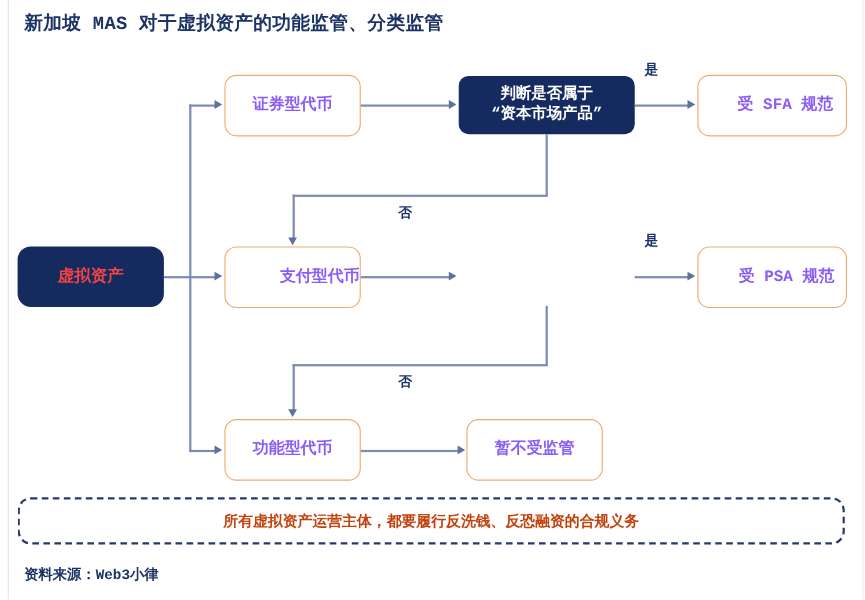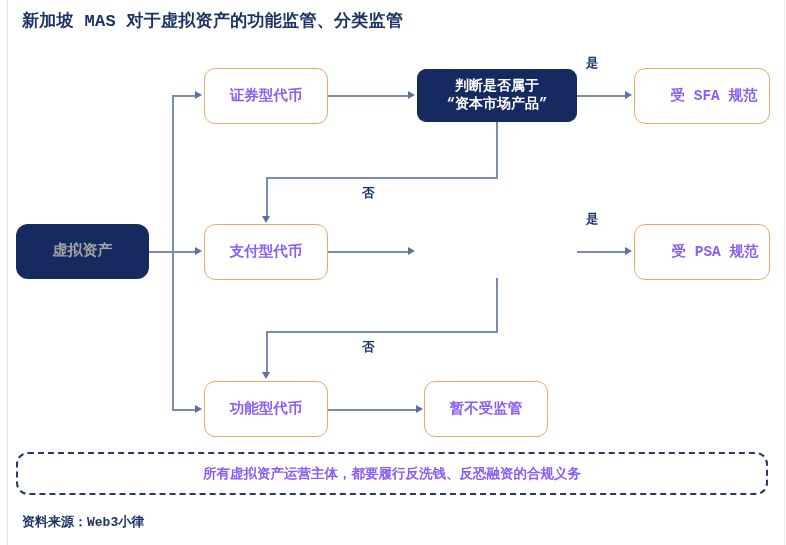--- a/index.html
+++ b/index.html
@@ -60,21 +60,21 @@
     background: #152a5e;
     border: 1px solid #152a5e;
     border-radius: 9px;
     color: #ffffff;
     font-size: 14px;
     font-weight: bold;
   }
   .node-start {
     background: #152a5e;
     border-radius: 12px;
-    color: #a3a3a3;
+    color: #ef4444;
     font-size: 15px;
     font-weight: bold;
     align-items: center;
   }
 
   
   .ln {
     position: absolute;
     background: #7b8cb0;
   }
@@ -107,21 +107,21 @@
   
   .banner {
     position: absolute;
     box-sizing: border-box;
     display: flex;
     align-items: center;
     justify-content: center;
     border: 2px dashed #26386e;
     border-radius: 12px;
     background: #ffffff;
-    color: #8b5cf6;
+    color: #c2410c;
     font-size: 13.5px;
     font-weight: bold;
   }
 
   .source {
     position: absolute;
     font-size: 13px;
     font-weight: bold;
     color: #1b3365;
     white-space: nowrap;
@@ -173,21 +173,21 @@
   <div class="node node-orange" style="left:634px; top:68px; width:136px; height:56px;padding-left:24px;">
     <span>受 SFA 规范</span>
   </div>
 
   <div class="ln ln-v" style="left:496px; top:122px; height:56px;"></div>
   <div class="ln ln-h" style="left:266px; top:177px; width:232px;"></div>
   <div class="ln ln-v" style="left:266px; top:177px; height:40px;"></div>
   <div class="arrow-d" style="left:262px; top:216px;"></div>
   <div class="edge-label" style="left:362px; top:185px;">否</div>
 
-  <div class="node node-orange" style="left:204px; top:224px; width:124px; height:56px;">
+  <div class="node node-orange" style="left:204px; top:224px; width:124px; height:56px;justify-content:flex-end;">
     <span>支付型代币</span>
   </div>
 
   <div class="ln ln-h" style="left:328px; top:251px; width:81px;"></div>
   <div class="arrow-r" style="left:408px; top:247px;"></div>
 
 
   <div class="edge-label" style="left:586px; top:211px;">是</div>
   <div class="ln ln-h" style="left:577px; top:251px; width:49px;"></div>
   <div class="arrow-r" style="left:625px; top:247px;"></div>

